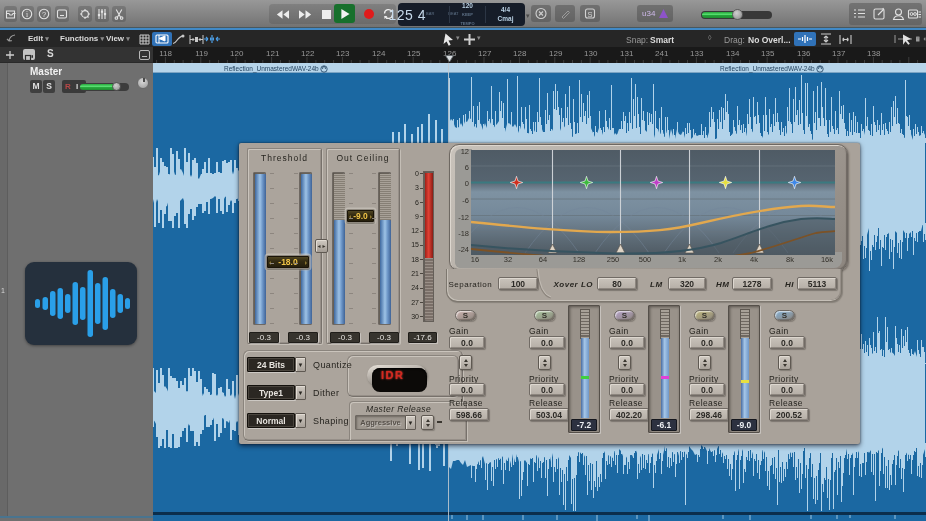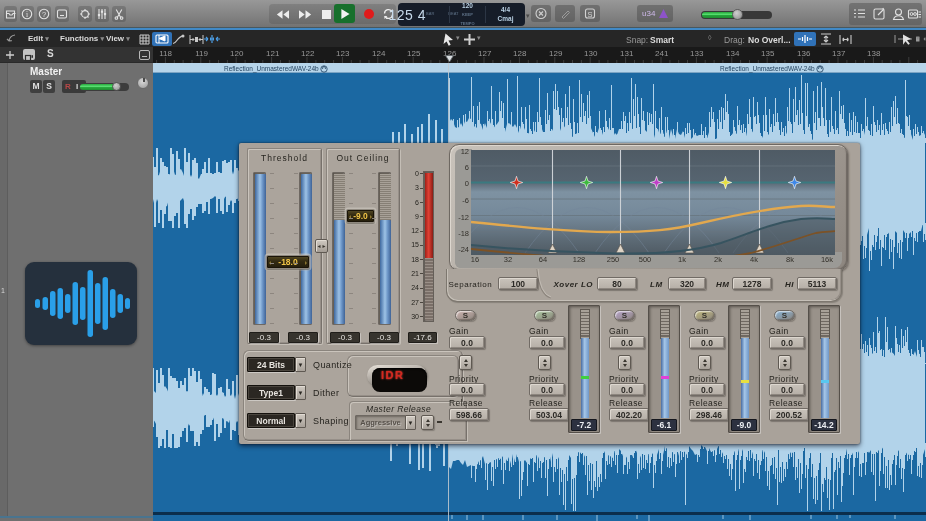--- a/index.html
+++ b/index.html
@@ -657,19 +657,13 @@
         <div class="navybox" style="left:2px;top:113px;width:26px">-9.0</div>
       </div>
 <div class="sbtn" style="left:535px;top:167px;background:linear-gradient(160deg,#85b1d6,#8d867f)">S</div>
 <div class="vallabel" style="left:530px;top:182.5px">Gain</div>
 <div class="valbox" style="left:530px;top:193px;width:36px">0.0</div>
 <div class="spin" style="left:539px;top:212px"></div>
 <div class="vallabel" style="left:530px;top:230.5px">Priority</div>
 <div class="valbox" style="left:530px;top:240px;width:36px">0.0</div>
 <div class="vallabel" style="left:530px;top:255px">Release</div>
 <div class="valbox" style="left:530px;top:265px;width:40px">200.52</div>
-<div class="bwell" style="left:569px;top:162px;width:32px;height:128px">
-        <div class="bcap" style="left:11px;top:3px;width:10px;height:30px"></div>
-        <div class="bfill" style="left:12px;top:32px;width:8px;height:80px"></div>
-        <div style="position:absolute;left:12px;top:74px;width:8px;height:2.5px;background:#58c8f0"></div>
-        <div class="navybox" style="left:2px;top:113px;width:26px">-14.2</div>
-      </div>
 </div>
 </div>
 </body></html>

